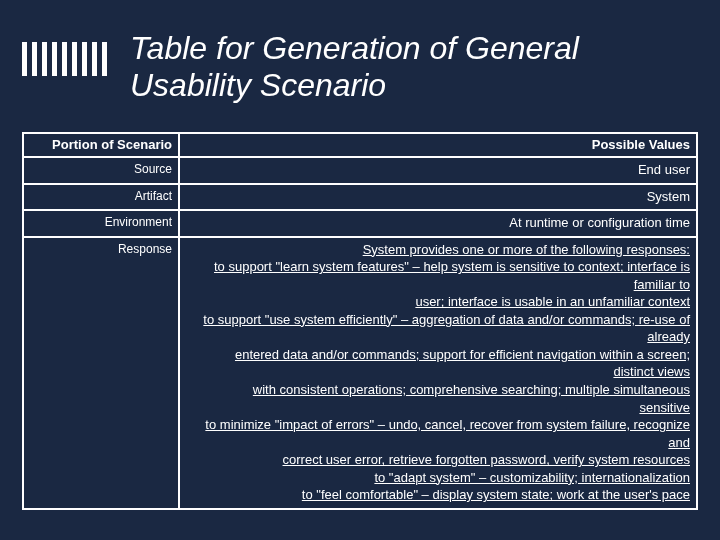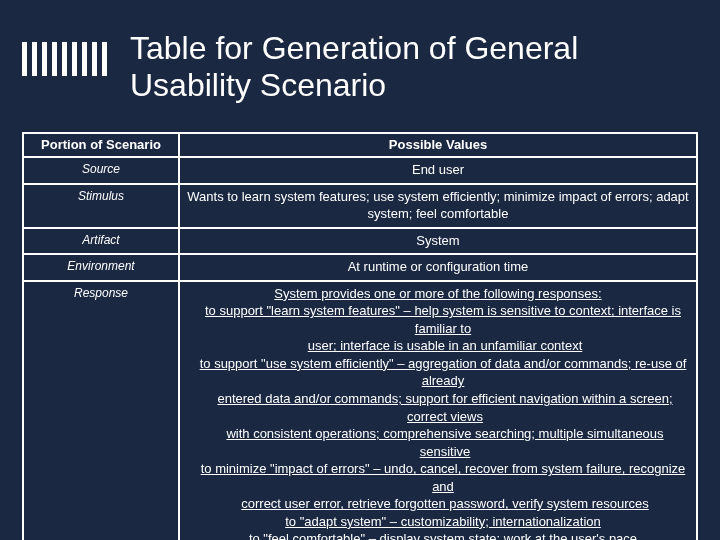--- a/index.html
+++ b/index.html
@@ -26,49 +26,49 @@
   }
   .title {
     position: absolute;
     top: 30px;
     left: 130px;
     right: 30px;
     color: #fff;
     font-size: 32px;
     line-height: 1.15;
     font-weight: 400;
+    font-style: italic;
   }
   .tbl {
     position: absolute;
     top: 132px;
     left: 22px;
     right: 22px;
     border-collapse: collapse;
     width: calc(100% - 44px);
     table-layout: fixed;
   }
   .tbl col.c1 { width: 156px; }
   .tbl th, .tbl td {
     border: 2px solid #fff;
-    text-align: center;
+    text-align: right;
     vertical-align: top;
     color: #fff;
     padding: 3px 6px 4px 6px;
   }
   .tbl th {
     font-size: 13px;
     font-weight: bold;
   }
   .tbl td {
     font-size: 13px;
     line-height: 1.35;
   }
   .tbl td.k {
     font-size: 12px;
-    font-style: italic;
   }
   .resp p { margin: 0; text-decoration: underline; }
   .resp .sub { padding-left: 10px; }
   .resp .sub2 { padding-left: 14px; }
 </style>
 </head>
 <body>
 
 <div class="bars">
   <span></span>
@@ -92,39 +92,35 @@
   <tbody>
       <tr>
     <th>Portion of Scenario</th>
     <th>Possible Values</th>
   </tr>
   <tr>
     <td class="k">Source</td>
     <td>End user</td>
   </tr>
   <tr>
-    <td class="k">Stimulus</td>
-    <td>Wants to learn system features; use system efficiently; minimize impact of errors; adapt system; feel comfortable</td>
-  </tr>
-  <tr>
     <td class="k">Artifact</td>
     <td>System</td>
   </tr>
   <tr>
     <td class="k">Environment</td>
     <td>At runtime or configuration time</td>
   </tr>
   <tr>
     <td class="k">Response</td>
     <td class="resp" id="response-cell">
           <p>System provides one or more of the following responses:</p>
           <p class="sub">to support "learn system features" – help system is sensitive to context; interface is familiar to</p>
           <p class="sub2">user; interface is usable in an unfamiliar context</p>
           <p class="sub">to support "use system efficiently" – aggregation of data and/or commands; re-use of already</p>
-          <p class="sub2">entered data and/or commands; support for efficient navigation within a screen; correct views</p>
+          <p class="sub2">entered data and/or commands; support for efficient navigation within a screen; distinct views</p>
           <p class="sub2">with consistent operations; comprehensive searching; multiple simultaneous sensitive</p>
           <p class="sub">to minimize "impact of errors" – undo, cancel, recover from system failure, recognize and</p>
           <p class="sub2">correct user error, retrieve forgotten password, verify system resources</p>
           <p class="sub">to "adapt system" – customizability; internationalization</p>
           <p class="sub">to "feel comfortable" – display system state; work at the user's pace</p>
         </td>
   </tr>
 </tbody>
   </table>
 

